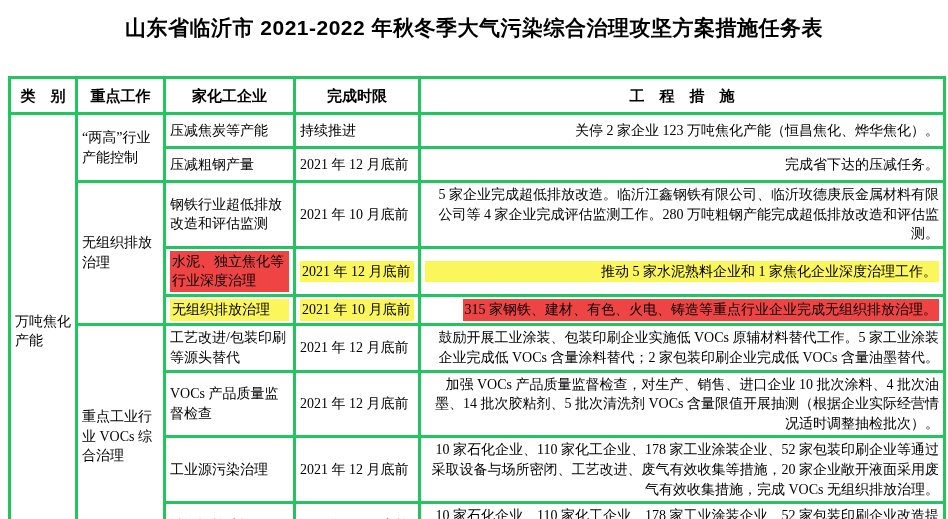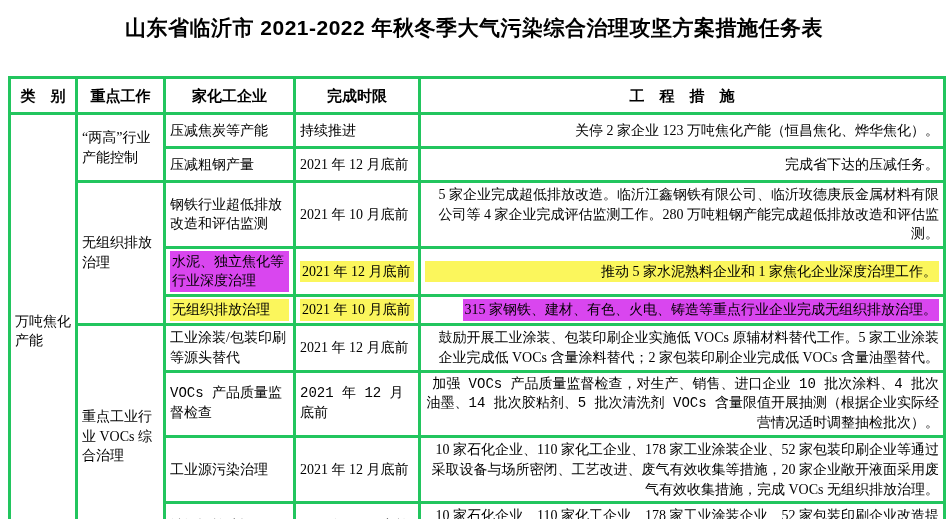--- a/index.html
+++ b/index.html
@@ -53,21 +53,21 @@
     height: 29px;
   }
   td.center {
     text-align: left;
   }
   td.measure {
     text-align: right;
     padding: 3px 6px;
   }
   .hl {
-    background: #d946ef;
+    background: #ef4444;
     display: inline-block;
     padding: 1px 2px;
   }
   .hl-fill {
     background: #fbf65c;
     display: inline-block;
     width: 100%;
     box-sizing: border-box;
     padding: 1px 2px;
   }
@@ -119,25 +119,25 @@
         <td class="center"><span class="hl-fill">2021 年 12 月底前</span></td>
         <td class="measure"><span class="hl-fill">推动 5 家水泥熟料企业和 1 家焦化企业深度治理工作。</span></td>
       </tr>
       <tr style="height:27px;margin-top:28px;">
         <td class="center"><span class="hl-fill">无组织排放治理</span></td>
         <td class="center"><span class="hl-fill">2021 年 10 月底前</span></td>
         <td class="measure"><span class="hl">315 家钢铁、建材、有色、火电、铸造等重点行业企业完成无组织排放治理。</span></td>
       </tr>
       <tr style="height:47px;">
         <td class="center" rowspan="4">重点工业行业 VOCs 综合治理</td>
-        <td class="center">工业涂装/包装印刷等源头替代</td>
+        <td class="center">工艺改进/包装印刷等源头替代</td>
         <td class="center">2021 年 12 月底前</td>
         <td class="measure">鼓励开展工业涂装、包装印刷企业实施低 VOCs 原辅材料替代工作。5 家工业涂装企业完成低 VOCs 含量涂料替代；2 家包装印刷企业完成低 VOCs 含量油墨替代。</td>
       </tr>
-      <tr style="height:62px;font-family:Liberation Mono, monospace;">
+      <tr style="height:62px;">
         <td class="center">VOCs 产品质量监督检查</td>
         <td class="center">2021 年 12 月底前</td>
         <td class="measure">加强 VOCs 产品质量监督检查，对生产、销售、进口企业 10 批次涂料、4 批次油墨、14 批次胶粘剂、5 批次清洗剂 VOCs 含量限值开展抽测（根据企业实际经营情况适时调整抽检批次）。</td>
       </tr>
       <tr style="height:63px;">
         <td class="center">工业源污染治理</td>
         <td class="center">2021 年 12 月底前</td>
         <td class="measure">10 家石化企业、110 家化工企业、178 家工业涂装企业、52 家包装印刷企业等通过采取设备与场所密闭、工艺改进、废气有效收集等措施，20 家企业敞开液面采用废气有效收集措施，完成 VOCs 无组织排放治理。</td>
       </tr>
       <tr style="height:40px;">

